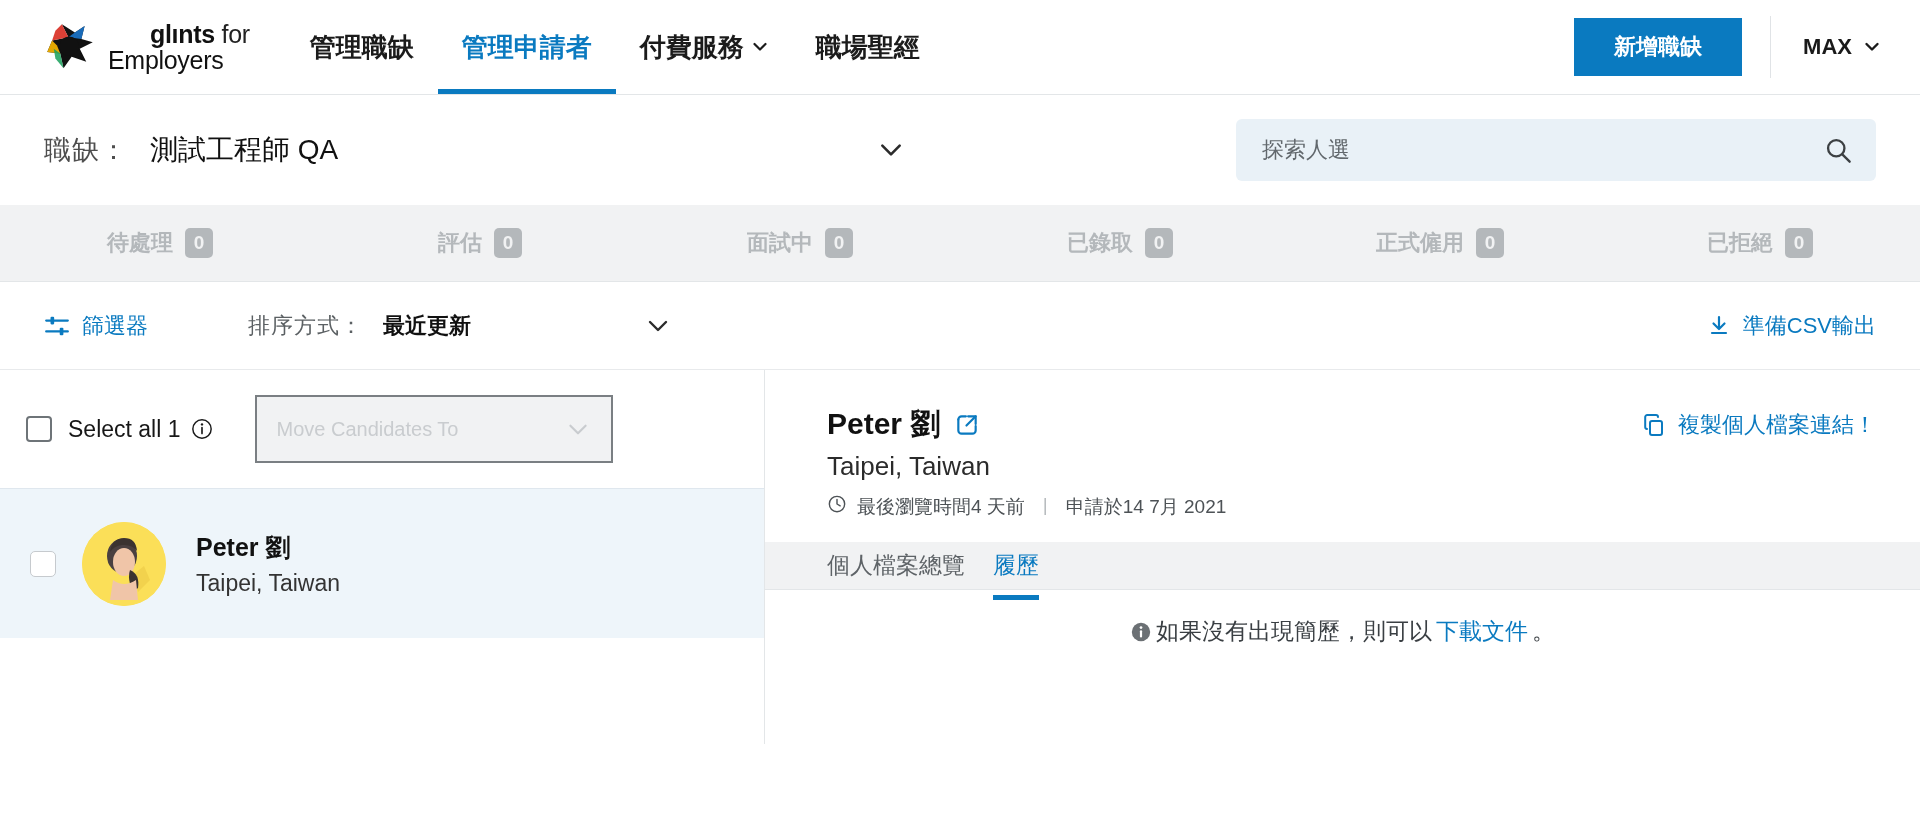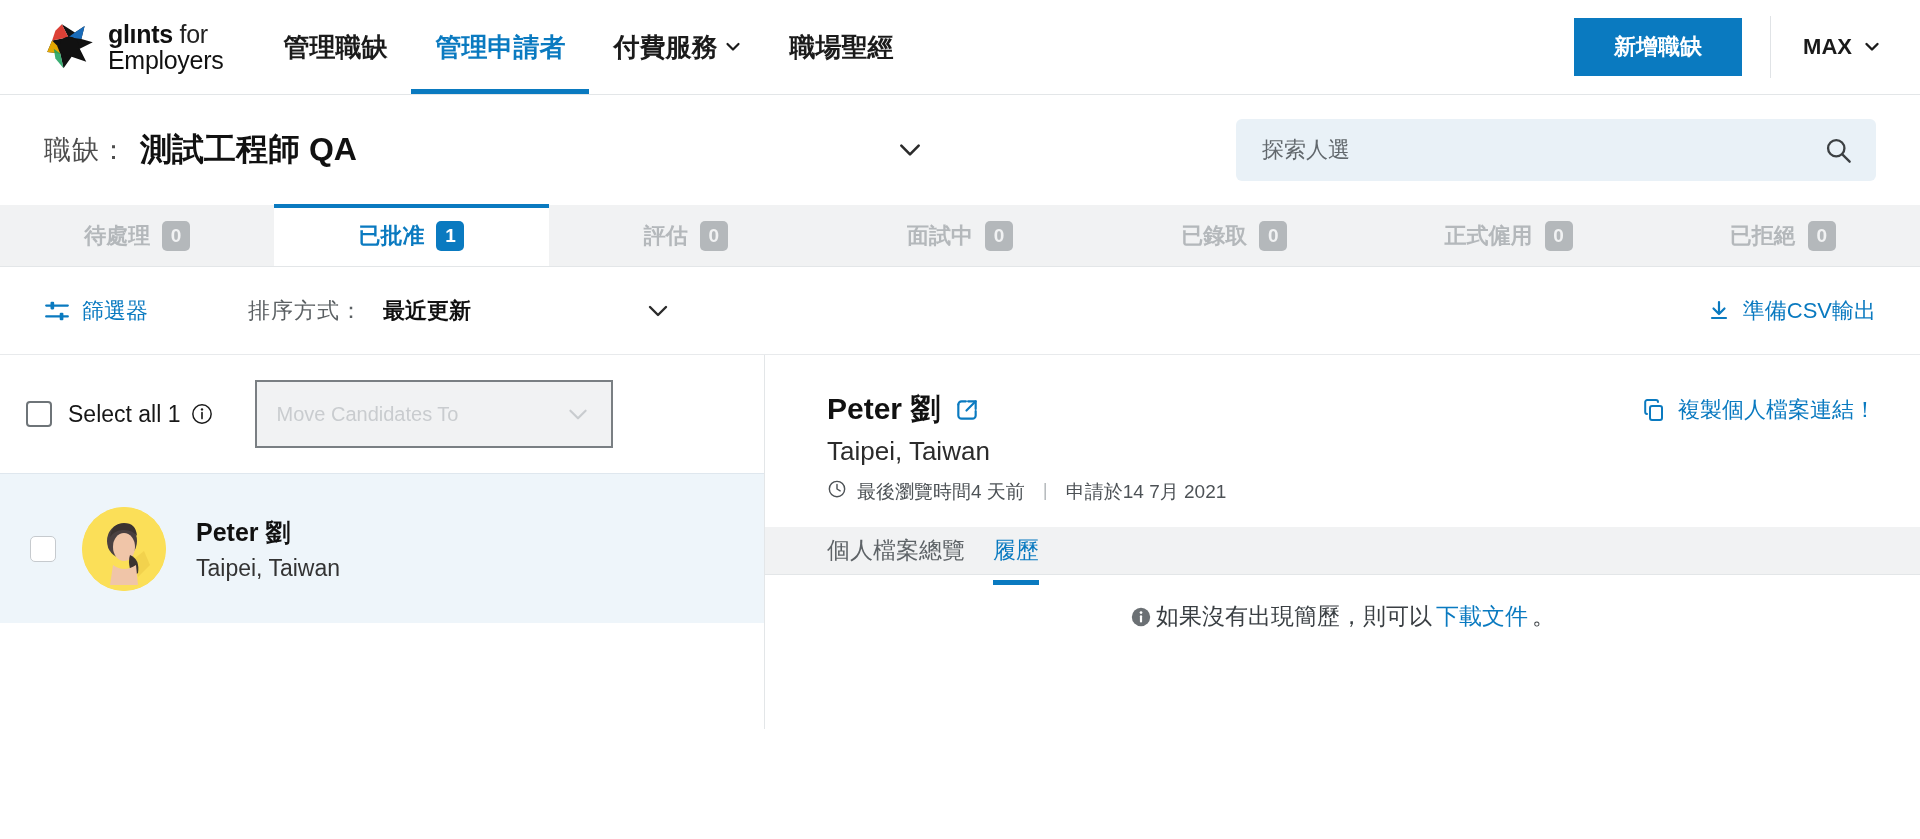--- a/index.html
+++ b/index.html
@@ -26,21 +26,21 @@
     padding-left: 44px; padding-right: 18px;
     gap: 12px;
   }
   .brand-logo { width: 52px; height: 52px; flex: 0 0 auto; }
   .brand-word {
     line-height: 1.05;
     font-size: 25px;
     letter-spacing: -0.3px;
     color: #111;
   }
-  .brand-word .l1 { font-weight: 700; }
+  .brand-word .l1 { font-weight: 700; margin-left: 42px; }
   .brand-word .l1 .thin { font-weight: 400; color:#222; }
   .brand-word .l2 { font-weight: 400; }
 
   .navlinks { display: flex; align-items: stretch; margin-left: 18px; }
   .navlink {
     display: flex; align-items: center; gap: 8px;
     padding: 0 24px;
     font-size: 26px; font-weight: 700;
     color: #1b1b1b;
     position: relative;
@@ -82,21 +82,21 @@
   }
 
   
   .jobbar {
     height: 110px;
     display: flex; align-items: center;
     padding: 0 44px;
     background: #fff;
   }
   .job-label { font-size: 27px; color: #4e4e4e; font-weight: 400; letter-spacing: 1px;}
-  .job-title { font-size: 32px; font-weight: 700; color: #111; margin-left: 12px; }
+  .job-title { font-size: 28px; font-weight: 400; color: #111; margin-left: 22px; }
   .job-caret {
     margin-left: 540px;
     width: 26px; height: 26px;
     cursor: pointer;
   }
   .searchwrap {
     margin-left: auto;
     background: #e9f1f7;
     border-radius: 6px;
     height: 62px;
@@ -109,21 +109,21 @@
     border: none; outline: none; background: transparent;
     font-size: 22px; color: #3c4043;
     font-family: inherit;
   }
   .searchwrap input::placeholder { color: #62686d; }
   .search-icon { width: 28px; height: 28px; flex: 0 0 auto; cursor: pointer; }
 
   
   .stagetabs {
     display: flex;
-    height: 62px;
+    height: 77px;
     background: #f1f2f3;
     border-bottom: 1px solid #e3e6e8;
   }
   .stagetab {
     flex: 1 1 0;
     display: flex; align-items: center; justify-content: center;
     gap: 12px;
     font-size: 22px; font-weight: 700;
     color: #b4b8bb;
     cursor: pointer;
@@ -363,24 +363,20 @@
       <circle cx="10.5" cy="10.5" r="7" fill="none" stroke="#3c4043" stroke-width="2"></circle>
       <path d="M15.7 15.7 L22 22" stroke="#3c4043" stroke-width="2" stroke-linecap="round"></path>
     </svg>
   </div>
 </div>
 
 <div class="stagetabs">
   <div class="stagetab">
     <span>待處理</span>
     <span class="cnt">0</span>
-  </div>
-  <div class="stagetab active">
-    <span>已批准</span>
-    <span class="cnt">1</span>
   </div>
   <div class="stagetab">
     <span>評估</span>
     <span class="cnt">0</span>
   </div>
   <div class="stagetab">
     <span>面試中</span>
     <span class="cnt">0</span>
   </div>
   <div class="stagetab">

